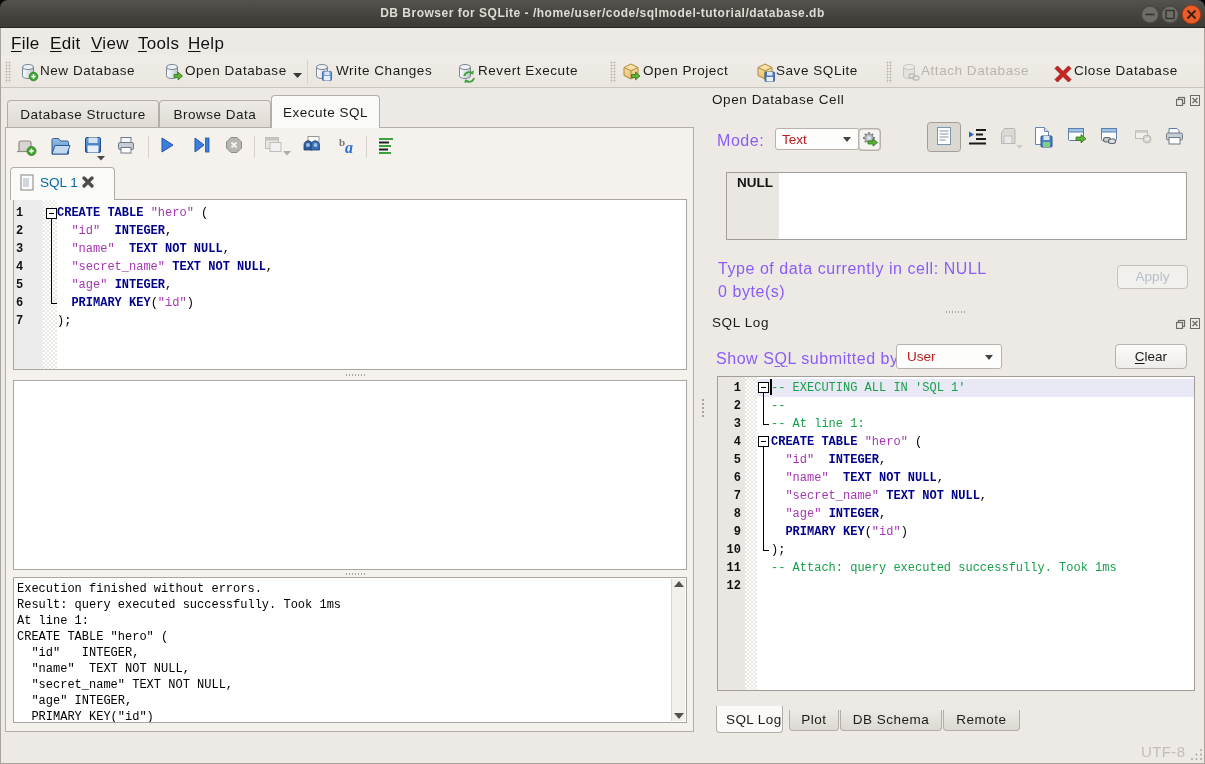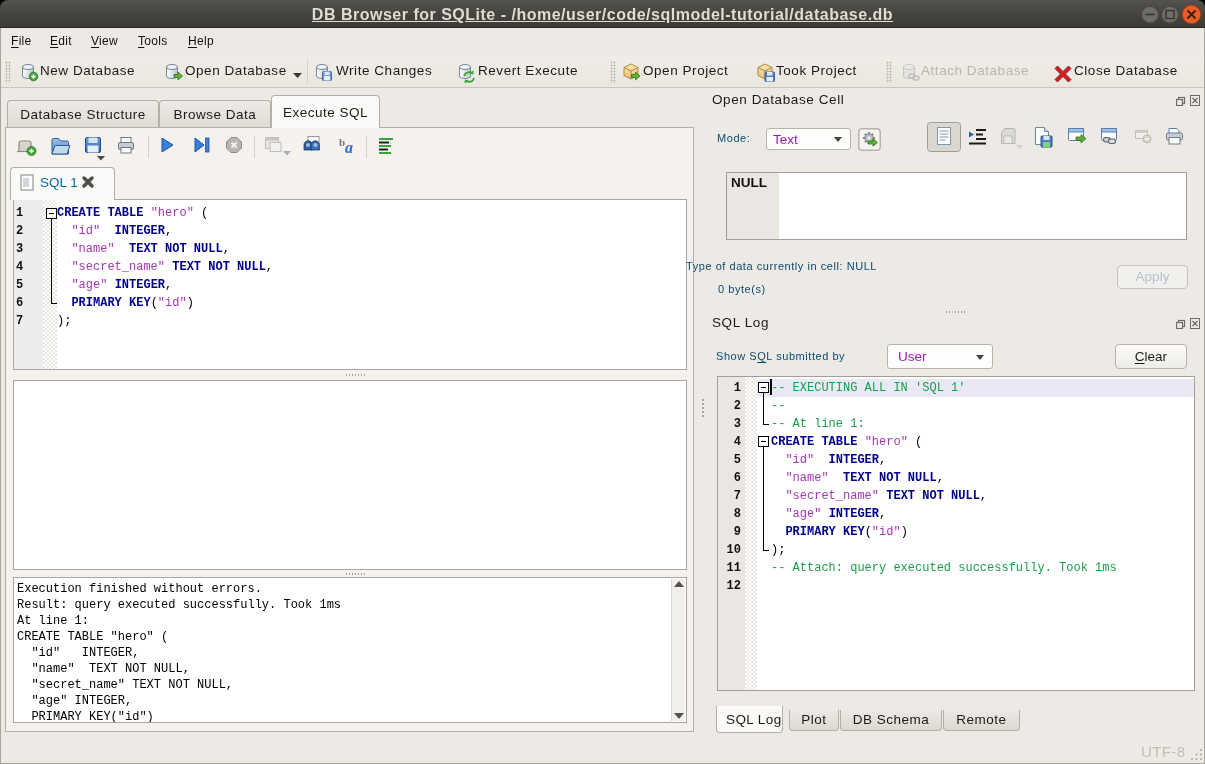--- a/index.html
+++ b/index.html
@@ -10,25 +10,25 @@
   .kw { color:#00008b; font-weight:bold; }
   .id { color:#a437b2; }
   .cm { color:#18a04c; }
   .codeline { font-family:"Liberation Mono",monospace; font-size:12px; line-height:18px; tab-size:2; white-space:pre; color:#000; }
 
   
   #blackback { left:0; top:0; width:1205px; height:16px; background:#050505; }
   #titlebar { left:0; top:0; width:1205px; height:28px;
     background:linear-gradient(#55534d, #45433e 55%, #3d3b36);
     border-radius:8px 8px 0 0; border-bottom:1px solid #282722; }
-  #title { width:100%; text-align:center; top:6px; color:#dfdcd5; font-size:16px; font-weight:bold; letter-spacing:0.5px;text-decoration:underline; }
+  #title { width:100%; text-align:center; top:6px; color:#dfdcd5; font-size:12px; font-weight:bold; letter-spacing:0.5px; }
 
   
   #menubar { left:0; top:28px; width:1205px; height:27px; background:#edeae5; }
-  .menuitem { position:absolute; top:6px; font-size:12px; color:#111; letter-spacing:0.3px; }
+  .menuitem { position:absolute; top:6px; font-size:17px; color:#111; letter-spacing:0.3px; }
   .menuitem u { text-decoration-thickness:1px; text-underline-offset:2px; }
 
   
   #toolbar { left:0; top:55px; width:1205px; height:33px;
     background:linear-gradient(#f0ede8,#eae7e1); border-bottom:1px solid #c9c5be; }
   .tbtext { position:absolute; top:8px; font-size:13.5px; color:#1d1b18; letter-spacing:0.55px; }
   .tbtext.dis { color:#b9b5ae;text-align:right; }
   .grip { position:absolute; width:6px; background-image:radial-gradient(circle,#bcb8b0 0.9px,transparent 1.1px); background-size:3px 3px; }
   .vsep { position:absolute; width:1px; background:#d6d2cb; }
 
@@ -52,25 +52,25 @@
 
   .foldbox { position:absolute; width:11px; height:11px; border:1px solid #000; background:#fff; }
   .foldbox:after { content:""; position:absolute; left:2px; right:2px; top:4px; height:1px; background:#000; }
   .foldline { position:absolute; width:1px; background:#000; }
   .foldfoot { position:absolute; height:1px; background:#000; }
 
   .gutnum { position:absolute; font-family:"Liberation Mono",monospace; font-weight:bold; font-size:12px; line-height:18px; color:#111; }
 
   
   .docktitle { position:absolute; font-size:13.5px; color:#1d1b18; letter-spacing:0.6px; }
-  .combo { position:absolute; background:#fdfdfc; border:1px solid #b7b3ab; border-radius:3px; font-size:13.5px; color:#a21caf; }
+  .combo { position:absolute; background:#fdfdfc; border:1px solid #b7b3ab; border-radius:3px; font-size:13.5px; color:#b91c1c;margin-left:9px; }
   .combo .ct { position:absolute; left:6px; top:3px; }
   .combo .caret { position:absolute; right:8px; top:8px; width:0; height:0; border-left:4px solid transparent; border-right:4px solid transparent; border-top:5px solid #44423d; }
   .btn { position:absolute; background:linear-gradient(#fcfbfa,#eeece8); border:1px solid #b7b3ab; border-radius:4px; font-size:13.5px; color:#1d1b18; text-align:center; }
-  .label13 { position:absolute; font-size:11px; color:#0c4a6e; letter-spacing:0.55px; }
+  .label13 { position:absolute; font-size:16px; color:#8b5cf6; letter-spacing:0.55px; }
   .btab { position:absolute; top:710px; height:21px; font-size:13.5px; letter-spacing:0.5px; color:#1d1b18; text-align:center; padding-top:2px;
     background:linear-gradient(#eceae5,#dcd8d2); border:1px solid #b3afa8; border-top:none; border-radius:0 0 4px 4px; }
 </style>
 </head>
 <body>
 <div class="abs" id="blackback"></div>
 <div class="abs" id="titlebar">
   <div class="abs" id="title">DB Browser for SQLite - /home/user/code/sqlmodel-tutorial/database.db</div>
 
   <svg class="abs" style="left:1140px;top:4px" width="62" height="21" viewBox="0 0 62 21">
@@ -160,21 +160,21 @@
       <path d="M2.5 2 L8 7.5 L13.5 2 L16 4.5 L10.5 10 L16 15.5 L13.5 18 L8 12.5 L2.5 18 L0 15.5 L5.5 10 L0 4.5 Z" fill="#cc2222" stroke="#8b1111" stroke-width="0.8"></path>
     </g>
   </svg>
   <div class="tbtext" style="left:40px">New Database</div>
   <div class="tbtext" style="left:185px">Open Database</div>
   <div class="tbtext" style="left:336px">Write Changes</div>
   <div class="tbtext" style="left:478px">Revert Execute</div>
   <div class="vsep" style="left:307px;top:5px;height:24px"></div>
   <div class="grip" style="left:610px;top:6px;height:22px"></div>
   <div class="tbtext" style="left:643px">Open Project</div>
-  <div class="tbtext" style="left:776px">Took Project</div>
+  <div class="tbtext" style="left:776px">Save SQLite</div>
   <div class="grip" style="left:886px;top:6px;height:22px"></div>
   <div class="tbtext dis" style="left:921px">Attach Database</div>
   <div class="tbtext" style="left:1074px">Close Database</div>
 </div>
 <div class="abs" id="winborder"></div>
 
 <div class="tab" style="left:7px;width:152px">Database Structure</div>
 <div class="tab" style="left:159px;width:112px">Browse Data</div>
 <div class="tab active" style="left:271px;width:109px">Execute SQL</div>
 
@@ -403,23 +403,23 @@
 
   <g transform="translate(311,7)">
     <path d="M3 6 V1.5 h8 l2 2 V6" fill="#fdfdfd" stroke="#5c80ab" stroke-width="1"></path>
     <rect x="0.5" y="6" width="16" height="7" rx="1.5" fill="#c7cdd4" stroke="#707a86" stroke-width="1"></rect>
     <rect x="3" y="10.5" width="11" height="6.5" fill="#fdfdfd" stroke="#707a86" stroke-width="1"></rect>
   </g>
 </svg>
 
 <div class="abs" style="left:726px;top:172px;width:461px;height:68px;background:#fff;border:1px solid #a29e97">
   <div class="abs" style="left:0;top:0;width:52px;height:66px;background:#eae7e2"></div>
-  <div class="abs" style="left:4px;top:2px;font-size:13.5px;color:#111;font-weight:bold">NULL</div>
-</div>
-<div class="label13" style="left:686px;top:260px">Type of data currently in cell: NULL</div>
+  <div class="abs" style="left:10px;top:2px;font-size:13.5px;color:#111;font-weight:bold">NULL</div>
+</div>
+<div class="label13" style="left:718px;top:260px">Type of data currently in cell: NULL</div>
 <div class="label13" style="left:718px;top:283px">0 byte(s)</div>
 <div class="btn" style="left:1117px;top:265px;width:71px;height:24px;background:#f2f0ec;border-color:#c6c2bb;color:#b4c0cd;padding-top:3px">Apply</div>
 
 <div class="hdots" style="left:945px;top:311px;width:20px"></div>
 
 <div class="docktitle" style="left:712px;top:315px">SQL Log</div>
 <svg class="abs" style="left:1176px;top:318px" width="24" height="11" viewBox="0 0 24 11">
   <rect x="2.5" y="2.5" width="6" height="6" fill="none" stroke="#6e6b66" stroke-width="1.2"></rect>
   <rect x="0.5" y="4.5" width="6" height="6" fill="#edeae5" stroke="#6e6b66" stroke-width="1.2"></rect>
   <rect x="14.5" y="0.5" width="9" height="10" fill="none" stroke="#6e6b66" stroke-width="1"></rect>

